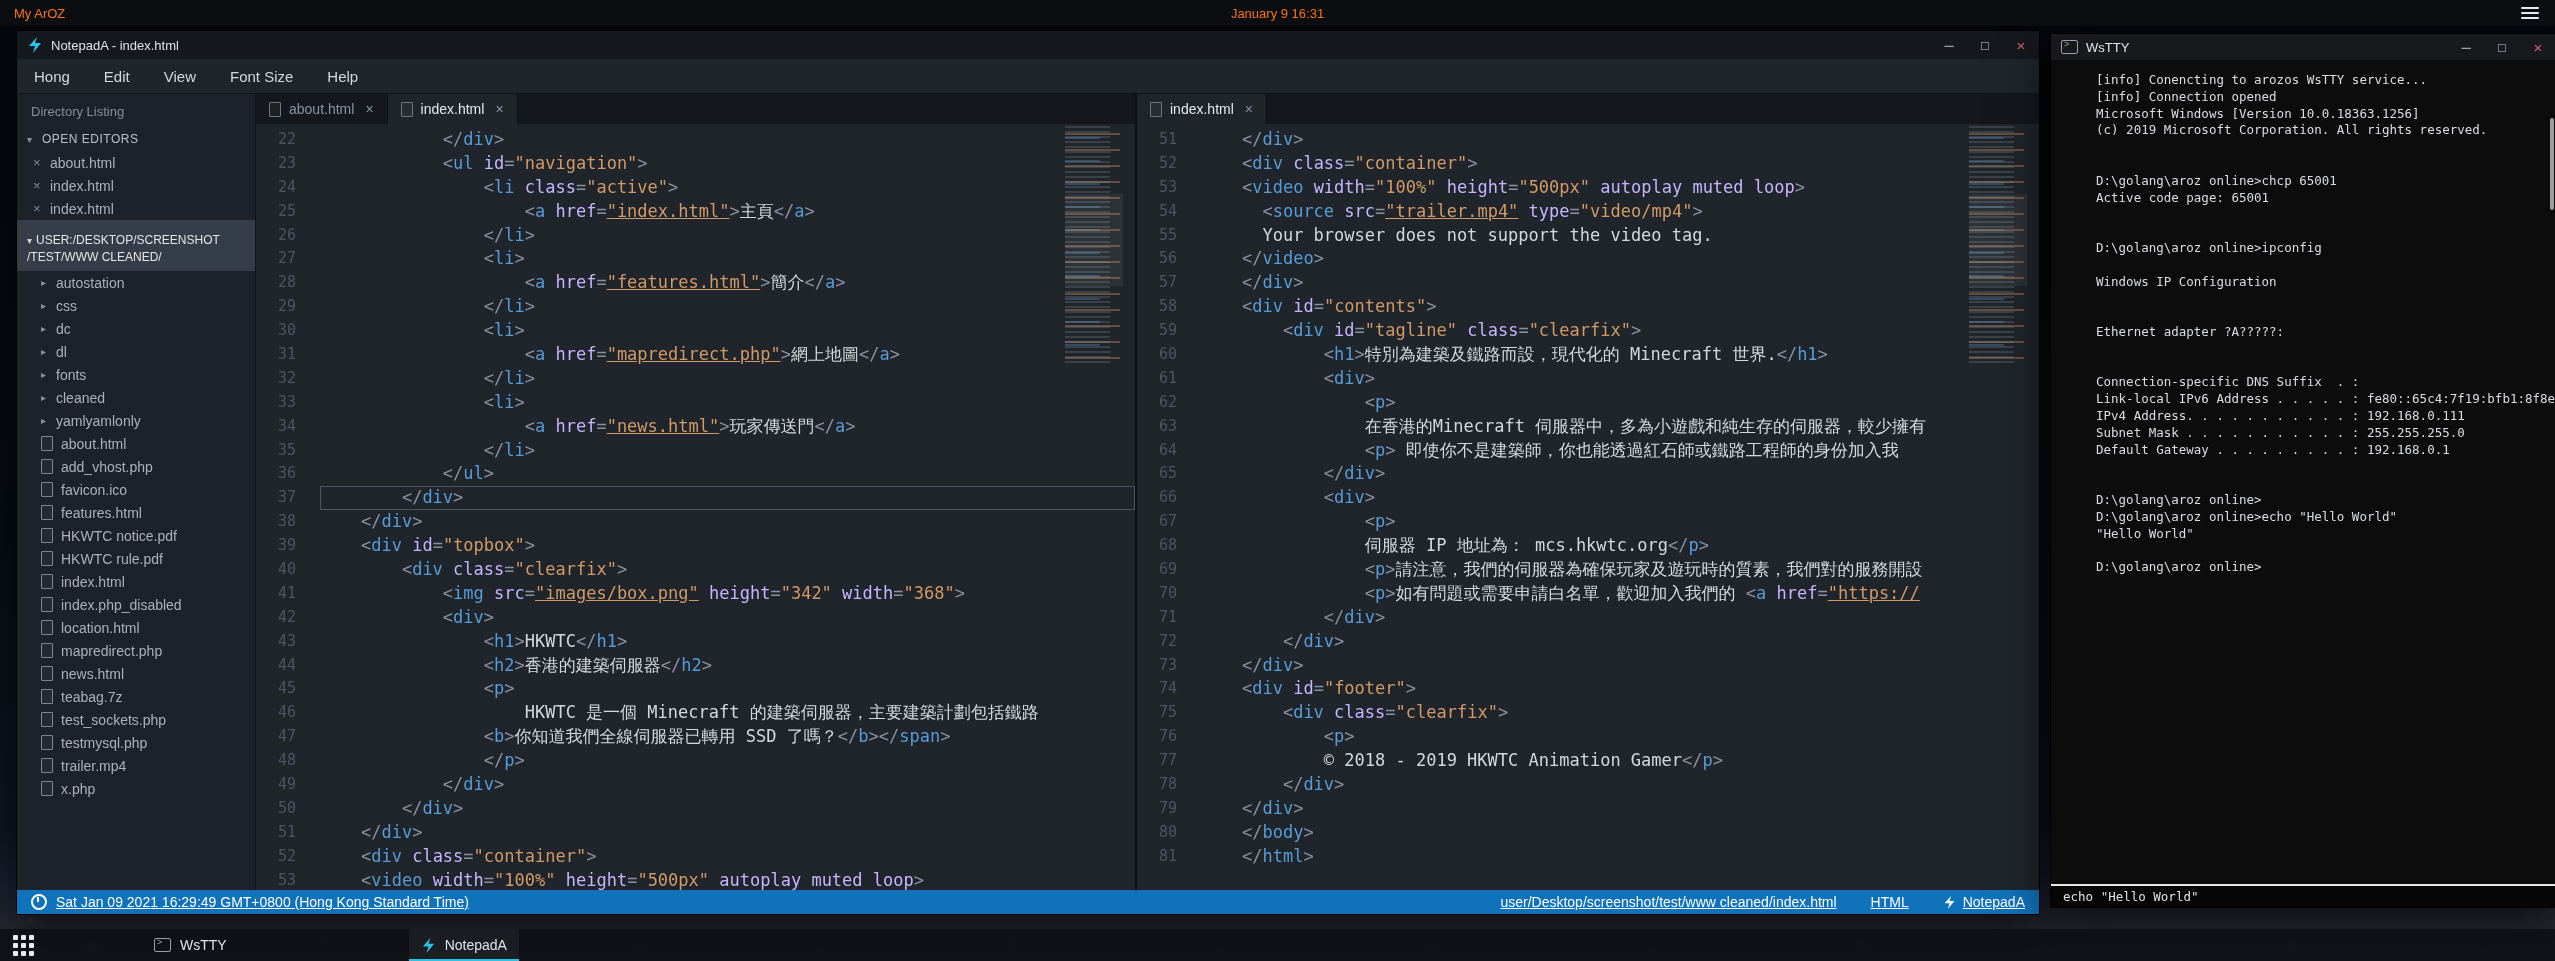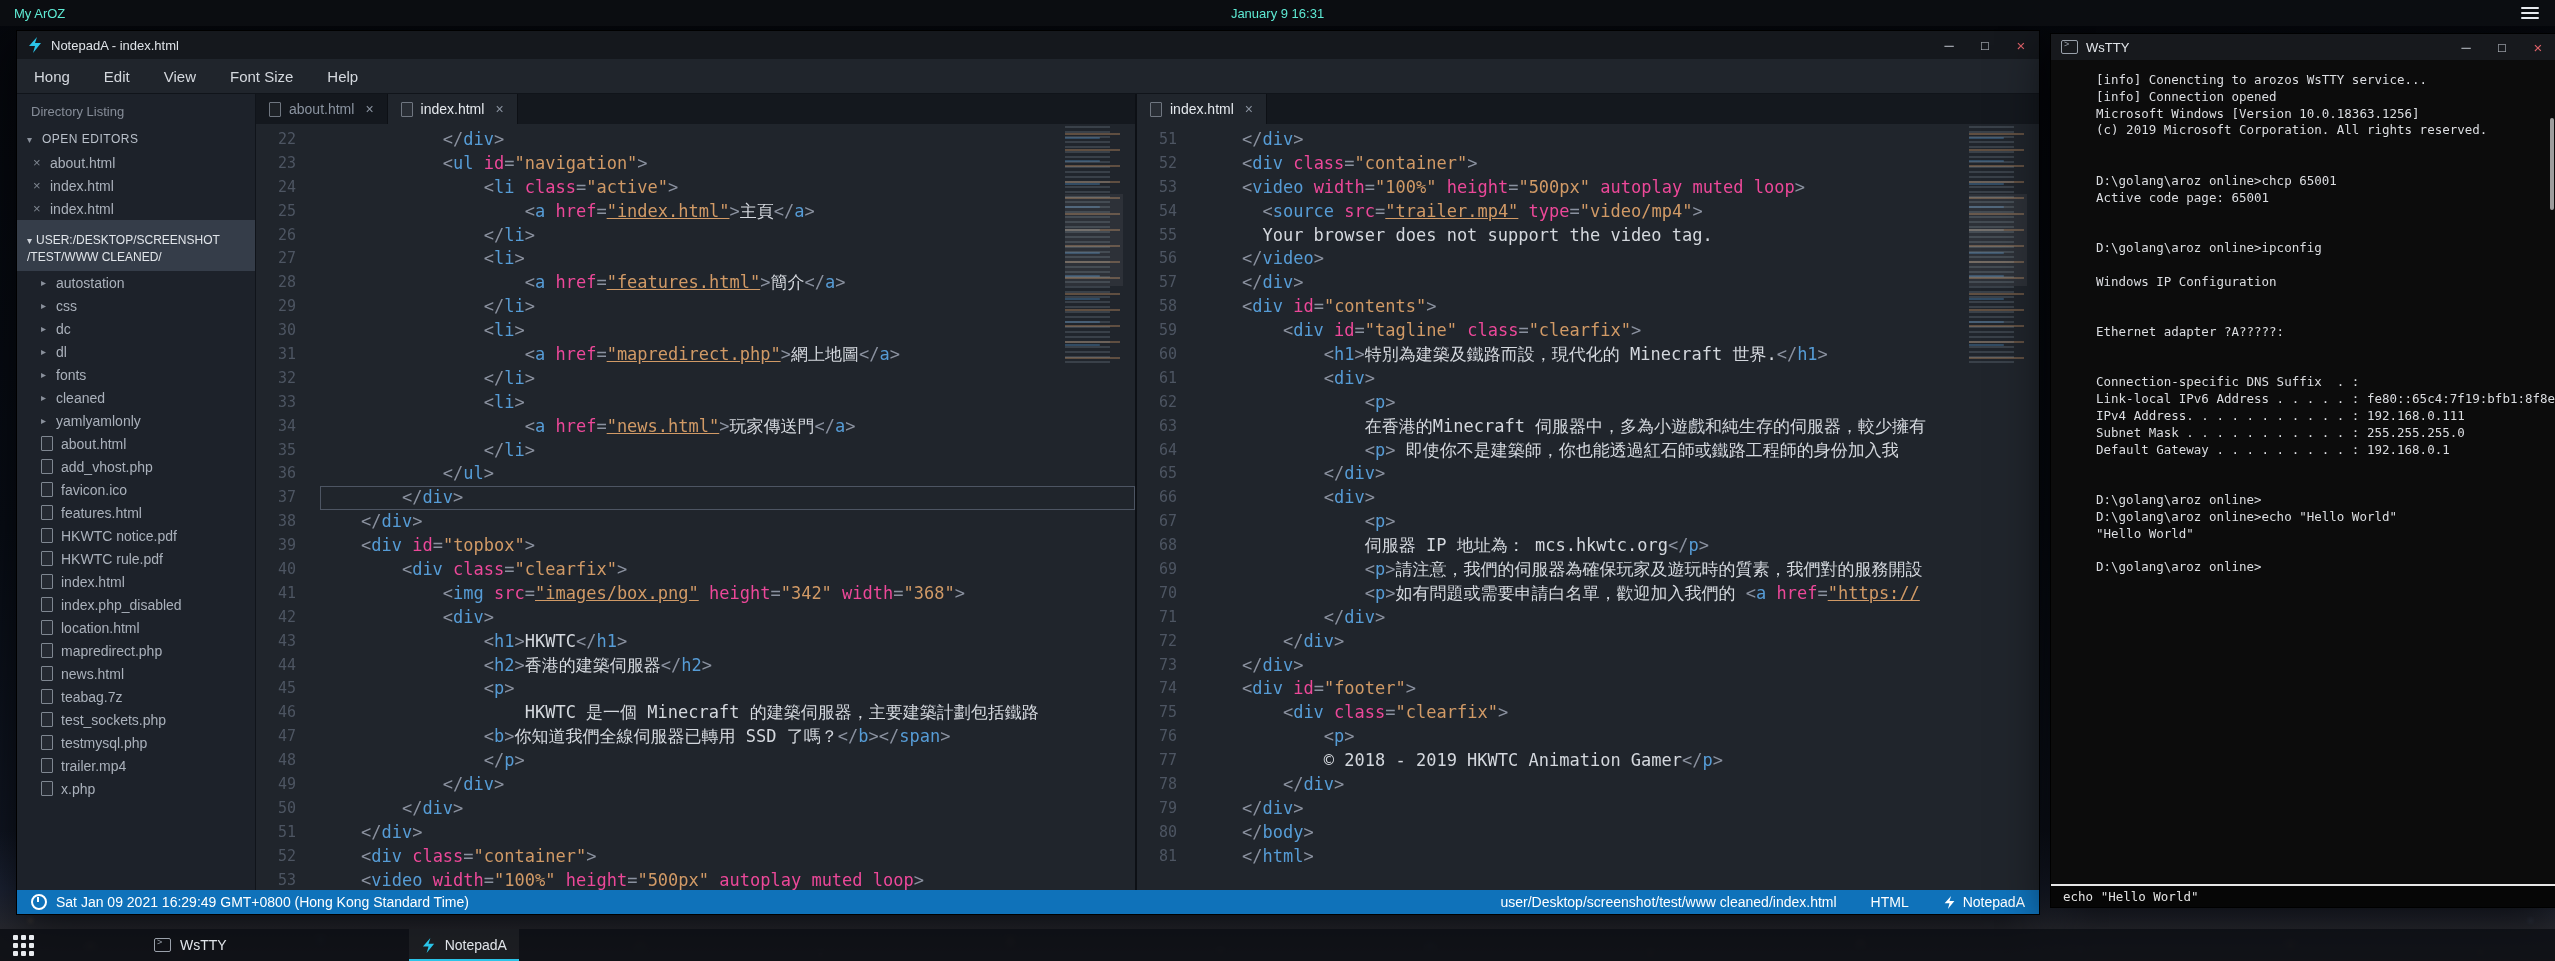--- a/index.html
+++ b/index.html
@@ -17,21 +17,21 @@
       90px 945px 7px 2px rgba(255,190,110,.45),180px 952px 5px 1px rgba(255,160,90,.40),
       320px 938px 6px 2px rgba(150,190,255,.30),470px 950px 5px 1px rgba(255,210,140,.40),
       640px 944px 8px 2px rgba(255,170,80,.35),820px 953px 5px 1px rgba(200,220,255,.30),
       1010px 940px 6px 2px rgba(255,185,100,.40),1220px 950px 5px 1px rgba(255,230,170,.35),
       1430px 946px 7px 2px rgba(150,200,255,.28),1650px 952px 5px 1px rgba(255,180,100,.40),
       1860px 942px 6px 2px rgba(255,200,130,.35),2080px 950px 5px 1px rgba(190,210,255,.30),
       2290px 944px 7px 2px rgba(255,175,95,.40),2480px 951px 5px 1px rgba(255,210,150,.35),
       30px 920px 4px 1px rgba(255,200,120,.30),2530px 920px 4px 1px rgba(150,190,255,.25);}
   
   .hostbar{position:absolute;left:0;top:0;width:2555px;height:26px;background:#0b0d11;
-    color:#5eead4;display:flex;align-items:center;font-size:13px;z-index:50;}
+    color:#f97316;display:flex;align-items:center;font-size:13px;z-index:50;}
   .hostbar .brand{margin-left:14px;}
   .hostbar .clock{position:absolute;left:50%;transform:translateX(-50%);}
   .host-menu{position:absolute;right:16px;top:7px;width:18px;height:12px;display:flex;flex-direction:column;justify-content:space-between;}
   .host-menu i{height:2px;background:#e8ebef;border-radius:1px;}
   
   .win{box-shadow:0 12px 46px rgba(0,0,0,.7);border:1px solid #000;}
   .wbtn{width:36px;height:100%;display:flex;align-items:center;justify-content:center;color:#c7ccd4;font-size:13px;}
   .wbtn.close{color:#e0626a;font-size:15px;}
   
   .np-window{position:absolute;left:16px;top:30px;width:2022px;height:883px;background:#20252c;
@@ -67,35 +67,35 @@
     font-size:14px;border-right:1px solid #0d1015;}
   .tab .doc-ic{border-color:#6f7680;margin-right:8px;}
   .tab.active{background:#20252c;color:#e4e8ed;}
   .tab-close{margin-left:11px;color:#8a93a0;font-size:14px;}
   .editor{position:relative;flex:1;background:#20252c;overflow:hidden;padding-top:4px;}
   .cl{display:flex;height:23.9px;line-height:23.9px;font-family:"DejaVu Sans Mono",monospace;font-size:17px;white-space:pre;}
   .ln{width:40px;flex:0 0 40px;text-align:right;padding-right:24px;color:#4d5562;font-size:15px;}
   .ct{flex:1;overflow:hidden;}
   .cl.cur .ct{box-shadow:inset 0 0 0 1px #4d5563;}
   .tk-t{color:#569cd6;}
-  .tk-a{color:#ec4899;}
+  .tk-a{color:#c4b5fd;}
   .tk-s{color:#d19a66;}
   .tk-u{color:#d19a66;text-decoration:underline;}
   .tk-p{color:#8a919f;}
   .tk-x{color:#d4d8de;}
   .minimap{position:absolute;top:2px;right:12px;width:58px;height:238px;opacity:.95;
     background:
       repeating-linear-gradient(180deg,rgba(156,171,187,.22) 0 2px,transparent 2px 5px),
       repeating-linear-gradient(180deg,transparent 0 7px,rgba(209,154,102,.38) 7px 9px,transparent 9px 16px),
       repeating-linear-gradient(180deg,transparent 0 11px,rgba(86,156,214,.34) 11px 13px,transparent 13px 23px);
     background-size:78% 100%,95% 100%,60% 100%;background-repeat:no-repeat;}
   .mm-view{position:absolute;top:70px;right:12px;width:58px;height:92px;background:rgba(255,255,255,.06);}
   
   .statusbar{height:24px;flex:0 0 auto;background:#0f72ba;display:flex;align-items:center;
-    color:#fff;font-size:14px;padding:0 14px;}
+    color:#fff;font-size:14px;padding:0 14px;text-decoration:underline;}
   .sb-clock{width:12px;height:12px;border:2px solid #fff;border-radius:50%;margin-right:9px;position:relative;}
   .sb-clock::after{content:"";position:absolute;left:4px;top:1px;width:2px;height:5px;background:#fff;}
   .sb-right{margin-left:auto;display:flex;gap:34px;align-items:center;}
   .sb-app{display:flex;align-items:center;gap:7px;}
   
   .tty-window{position:absolute;left:2050px;top:33px;width:505px;height:873px;background:#0c0c0c;
     display:flex;flex-direction:column;z-index:20;}
   .tty-title{height:26px;background:#17191d;display:flex;align-items:center;color:#e2e5ea;font-size:13px;flex:0 0 auto;}
   .tty-icon{width:15px;height:12px;border:1px solid #9aa1ab;border-radius:2px;margin:0 8px 0 10px;position:relative;}
   .tty-icon::after{content:">";position:absolute;left:2px;top:-2px;font-size:9px;color:#9aa1ab;}

